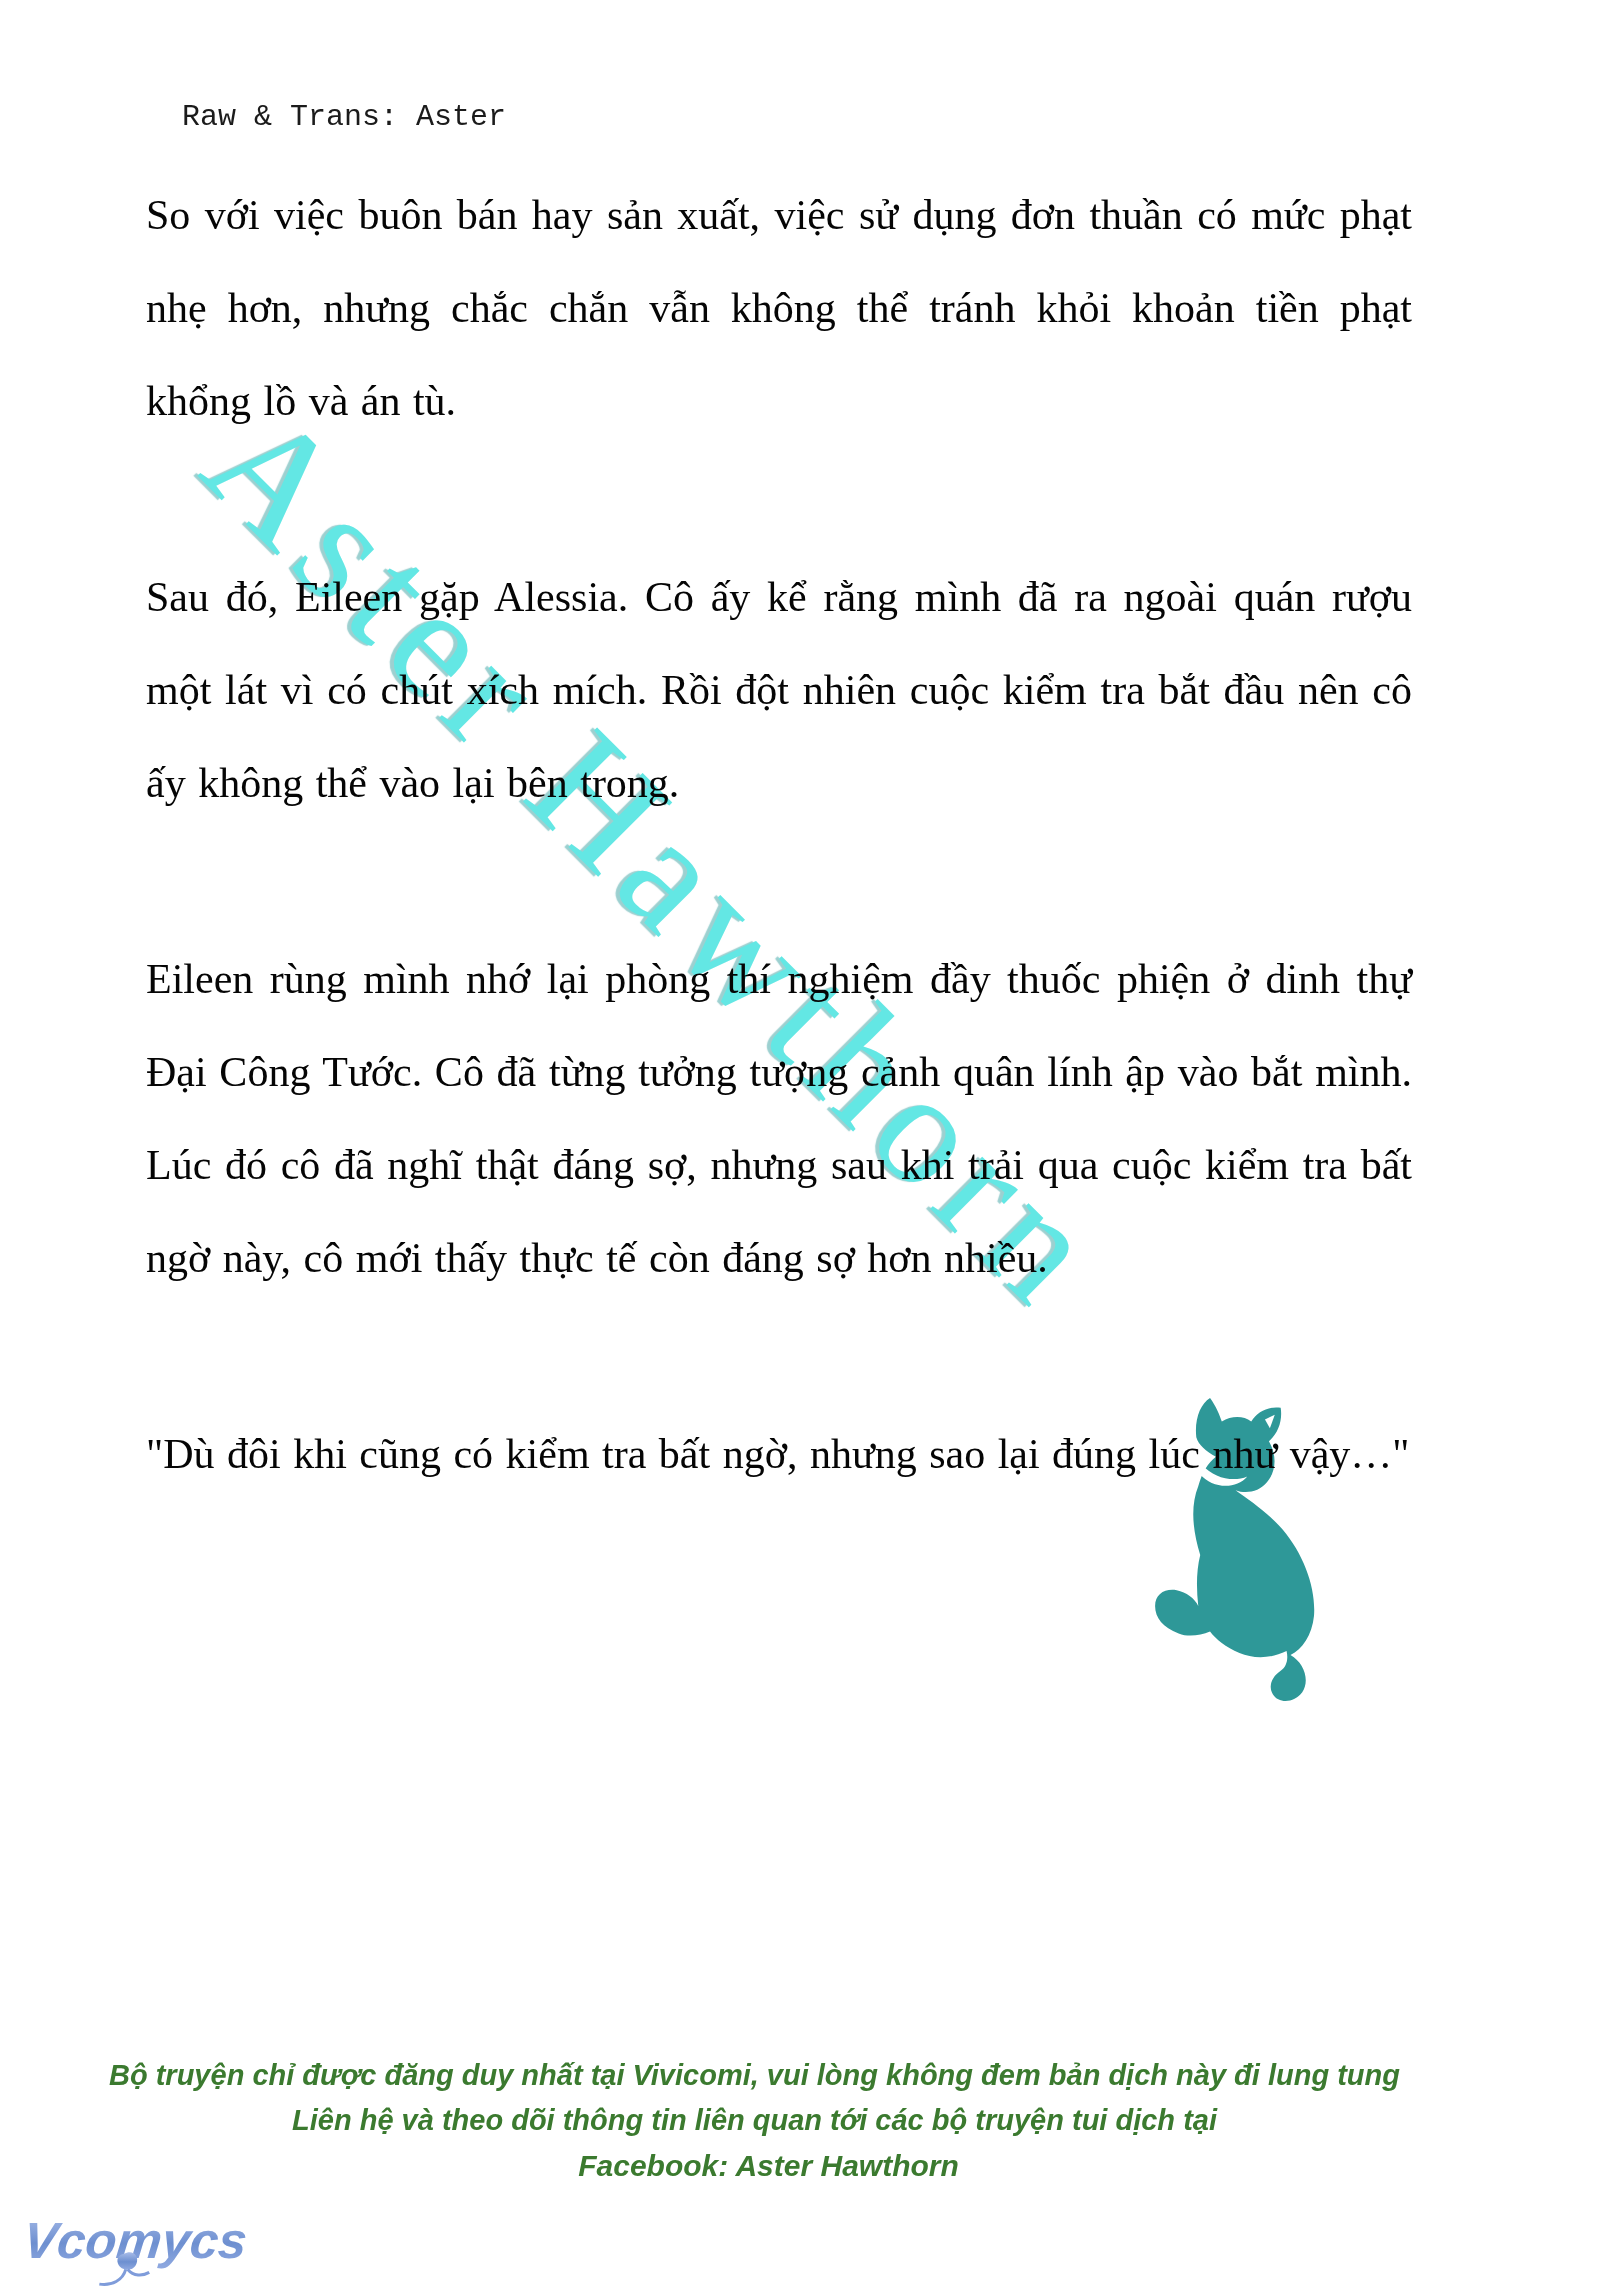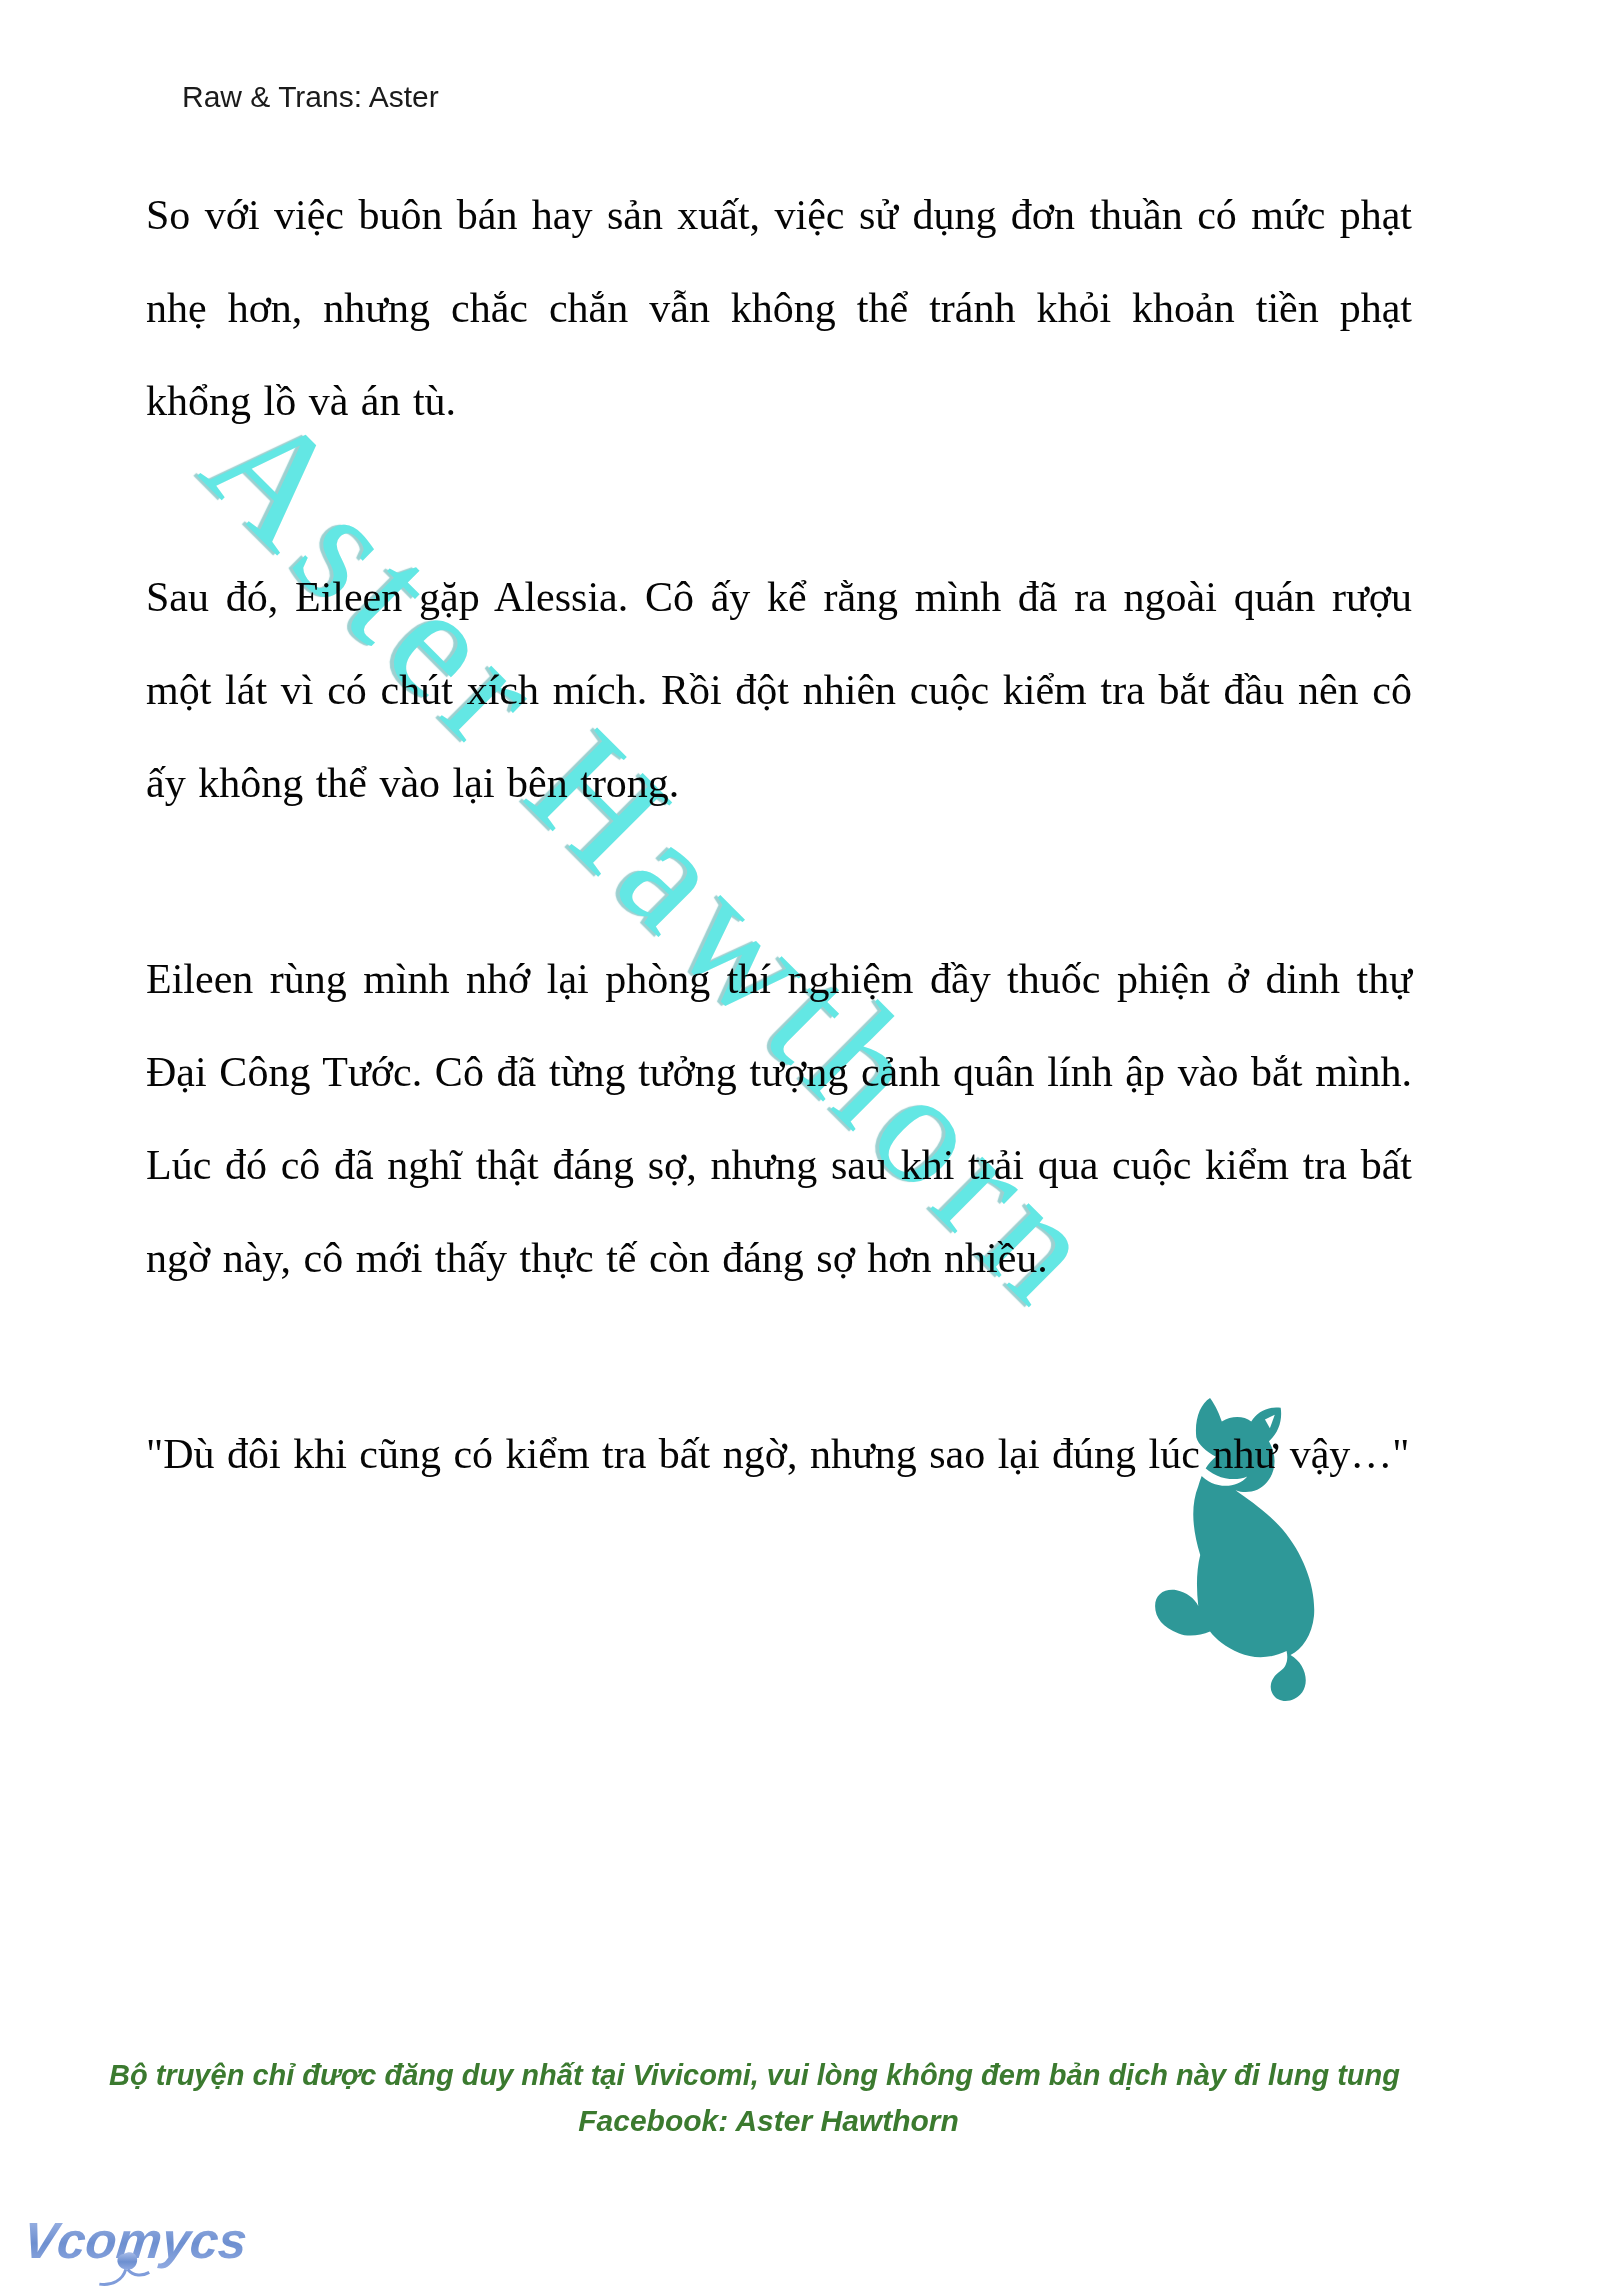--- a/index.html
+++ b/index.html
@@ -11,22 +11,22 @@
     position: relative;
     width: 1621px;
     height: 2293px;
     background: #ffffff;
     overflow: hidden;
     font-family: "Liberation Serif", serif;
   }
   .credit-header {
     position: absolute;
     left: 182px;
-    top: 80px;
-    font-family: Liberation Sans, sans-serif;
+    top: 100px;
+    font-family: Liberation Mono, monospace;
     font-size: 30px;
     color: #1b1b1b;
     white-space: nowrap;
     z-index: 3;
   }
   .watermark {
     position: absolute;
     left: 291px;
     top: 380px;
     font-family: "Liberation Serif", serif;
@@ -129,20 +129,21 @@
 
   <div class="story-content">
     <p>So với việc buôn bán hay sản xuất, việc sử dụng đơn thuần có mức phạt nhẹ hơn, nhưng chắc chắn vẫn không thể tránh khỏi khoản tiền phạt khổng lồ và án tù.</p>
     <p>Sau đó, Eileen gặp Alessia. Cô ấy kể rằng mình đã ra ngoài quán rượu một lát vì có chút xích mích. Rồi đột nhiên cuộc kiểm tra bắt đầu nên cô ấy không thể vào lại bên trong.</p>
     <p>Eileen rùng mình nhớ lại phòng thí nghiệm đầy thuốc phiện ở dinh thự Đại Công Tước. Cô đã từng tưởng tượng cảnh quân lính ập vào bắt mình. Lúc đó cô đã nghĩ thật đáng sợ, nhưng sau khi trải qua cuộc kiểm tra bất ngờ này, cô mới thấy thực tế còn đáng sợ hơn nhiều.</p>
     <p>"Dù đôi khi cũng có kiểm tra bất ngờ, nhưng sao lại đúng lúc như vậy…"</p>
   </div>
 
   <div class="footer-notice">
     <div class="footer-line">Bộ truyện chỉ được đăng duy nhất tại Vivicomi, vui lòng không đem bản dịch này đi lung tung</div>
+    <div class="footer-line">Liên hệ và theo dõi thông tin liên quan tới các bộ truyện tui dịch tại</div>
     <div class="footer-line facebook">Facebook: Aster Hawthorn</div>
   </div>
 
   <svg class="logo" width="235" height="90" viewBox="0 0 240 92">
     <defs>
       <linearGradient id="logoGrad" x1="0" y1="0" x2="0" y2="1">
         <stop offset="0" stop-color="#a9bde9"></stop>
         <stop offset="0.55" stop-color="#6d8fd0"></stop>
         <stop offset="1" stop-color="#90aae1"></stop>
       </linearGradient>

